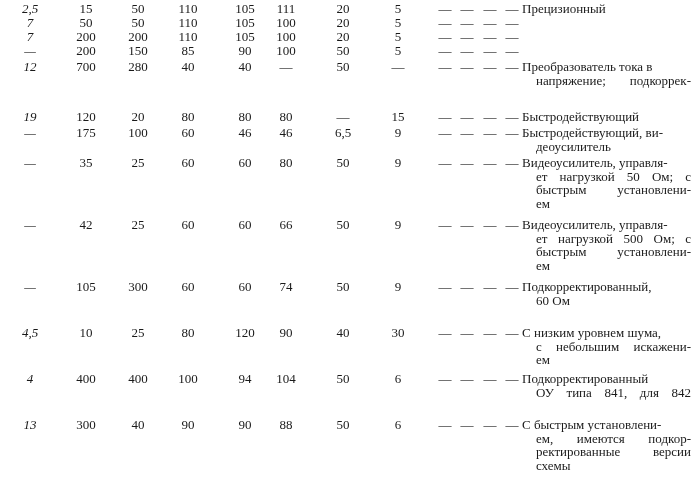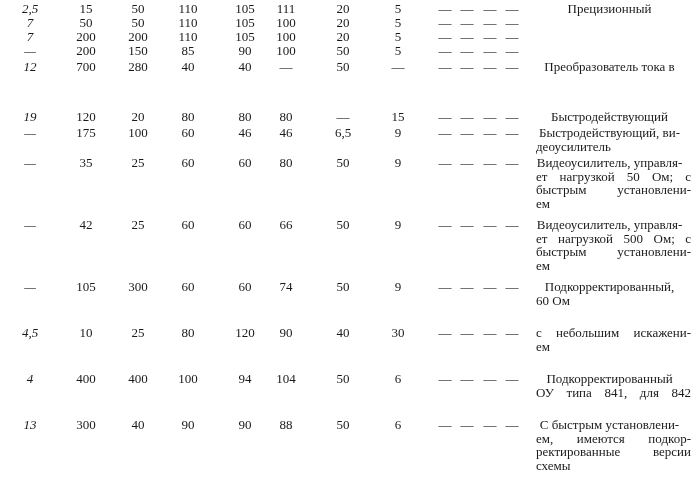--- a/index.html
+++ b/index.html
@@ -14,21 +14,21 @@
   .c1 { left: 66px;  width: 40px; }
   .c2 { left: 118px; width: 40px; }
   .c3 { left: 168px; width: 40px; }
   .c4 { left: 225px; width: 40px; }
   .c5 { left: 266px; width: 40px; }
   .c6 { left: 323px; width: 40px; }
   .c7 { left: 378px; width: 40px; }
   .d  { position: absolute; top: 0; width: 14px; text-align: center; }
   .d0 { left: 438px; } .d1 { left: 460px; } .d2 { left: 483px; } .d3 { left: 505px; }
   .note { position: absolute; top: 0; left: 522px; width: 175px; }
-  .note .line { display: block; white-space: nowrap; text-align: center; }
+  .note .line { display: block; white-space: nowrap; }
   .note .line.cont { padding-left: 14px; text-align: justify; text-align-last: justify; width: 155px; }
   .note .line.cont.last { text-align-last: left; }
 </style>
 </head>
 <body>
 
 <div id="table">
     <div class="row" style="top: 2px;">
       <span class="cell c0">2,5</span>
       <span class="cell c1">15</span>
@@ -96,20 +96,21 @@
       <span class="cell c4">40</span>
       <span class="cell c5">—</span>
       <span class="cell c6">50</span>
       <span class="cell c7">—</span>
       <span class="d d0">—</span>
       <span class="d d1">—</span>
       <span class="d d2">—</span>
       <span class="d d3">—</span>
       <div class="note">
         <span class="line">Преобразователь тока в</span>
+        <span class="line cont">напряжение; подкоррек-</span>
       </div>
     </div>
     <div class="row" style="top: 110px;">
       <span class="cell c0">19</span>
       <span class="cell c1">120</span>
       <span class="cell c2">20</span>
       <span class="cell c3">80</span>
       <span class="cell c4">80</span>
       <span class="cell c5">80</span>
       <span class="cell c6">—</span>
@@ -205,20 +206,21 @@
       <span class="cell c3">80</span>
       <span class="cell c4">120</span>
       <span class="cell c5">90</span>
       <span class="cell c6">40</span>
       <span class="cell c7">30</span>
       <span class="d d0">—</span>
       <span class="d d1">—</span>
       <span class="d d2">—</span>
       <span class="d d3">—</span>
       <div class="note">
+        <span class="line">С низким уровнем шума,</span>
         <span class="line cont">с небольшим искажени-</span>
         <span class="line cont last">ем</span>
       </div>
     </div>
     <div class="row" style="top: 372px;">
       <span class="cell c0">4</span>
       <span class="cell c1">400</span>
       <span class="cell c2">400</span>
       <span class="cell c3">100</span>
       <span class="cell c4">94</span>

